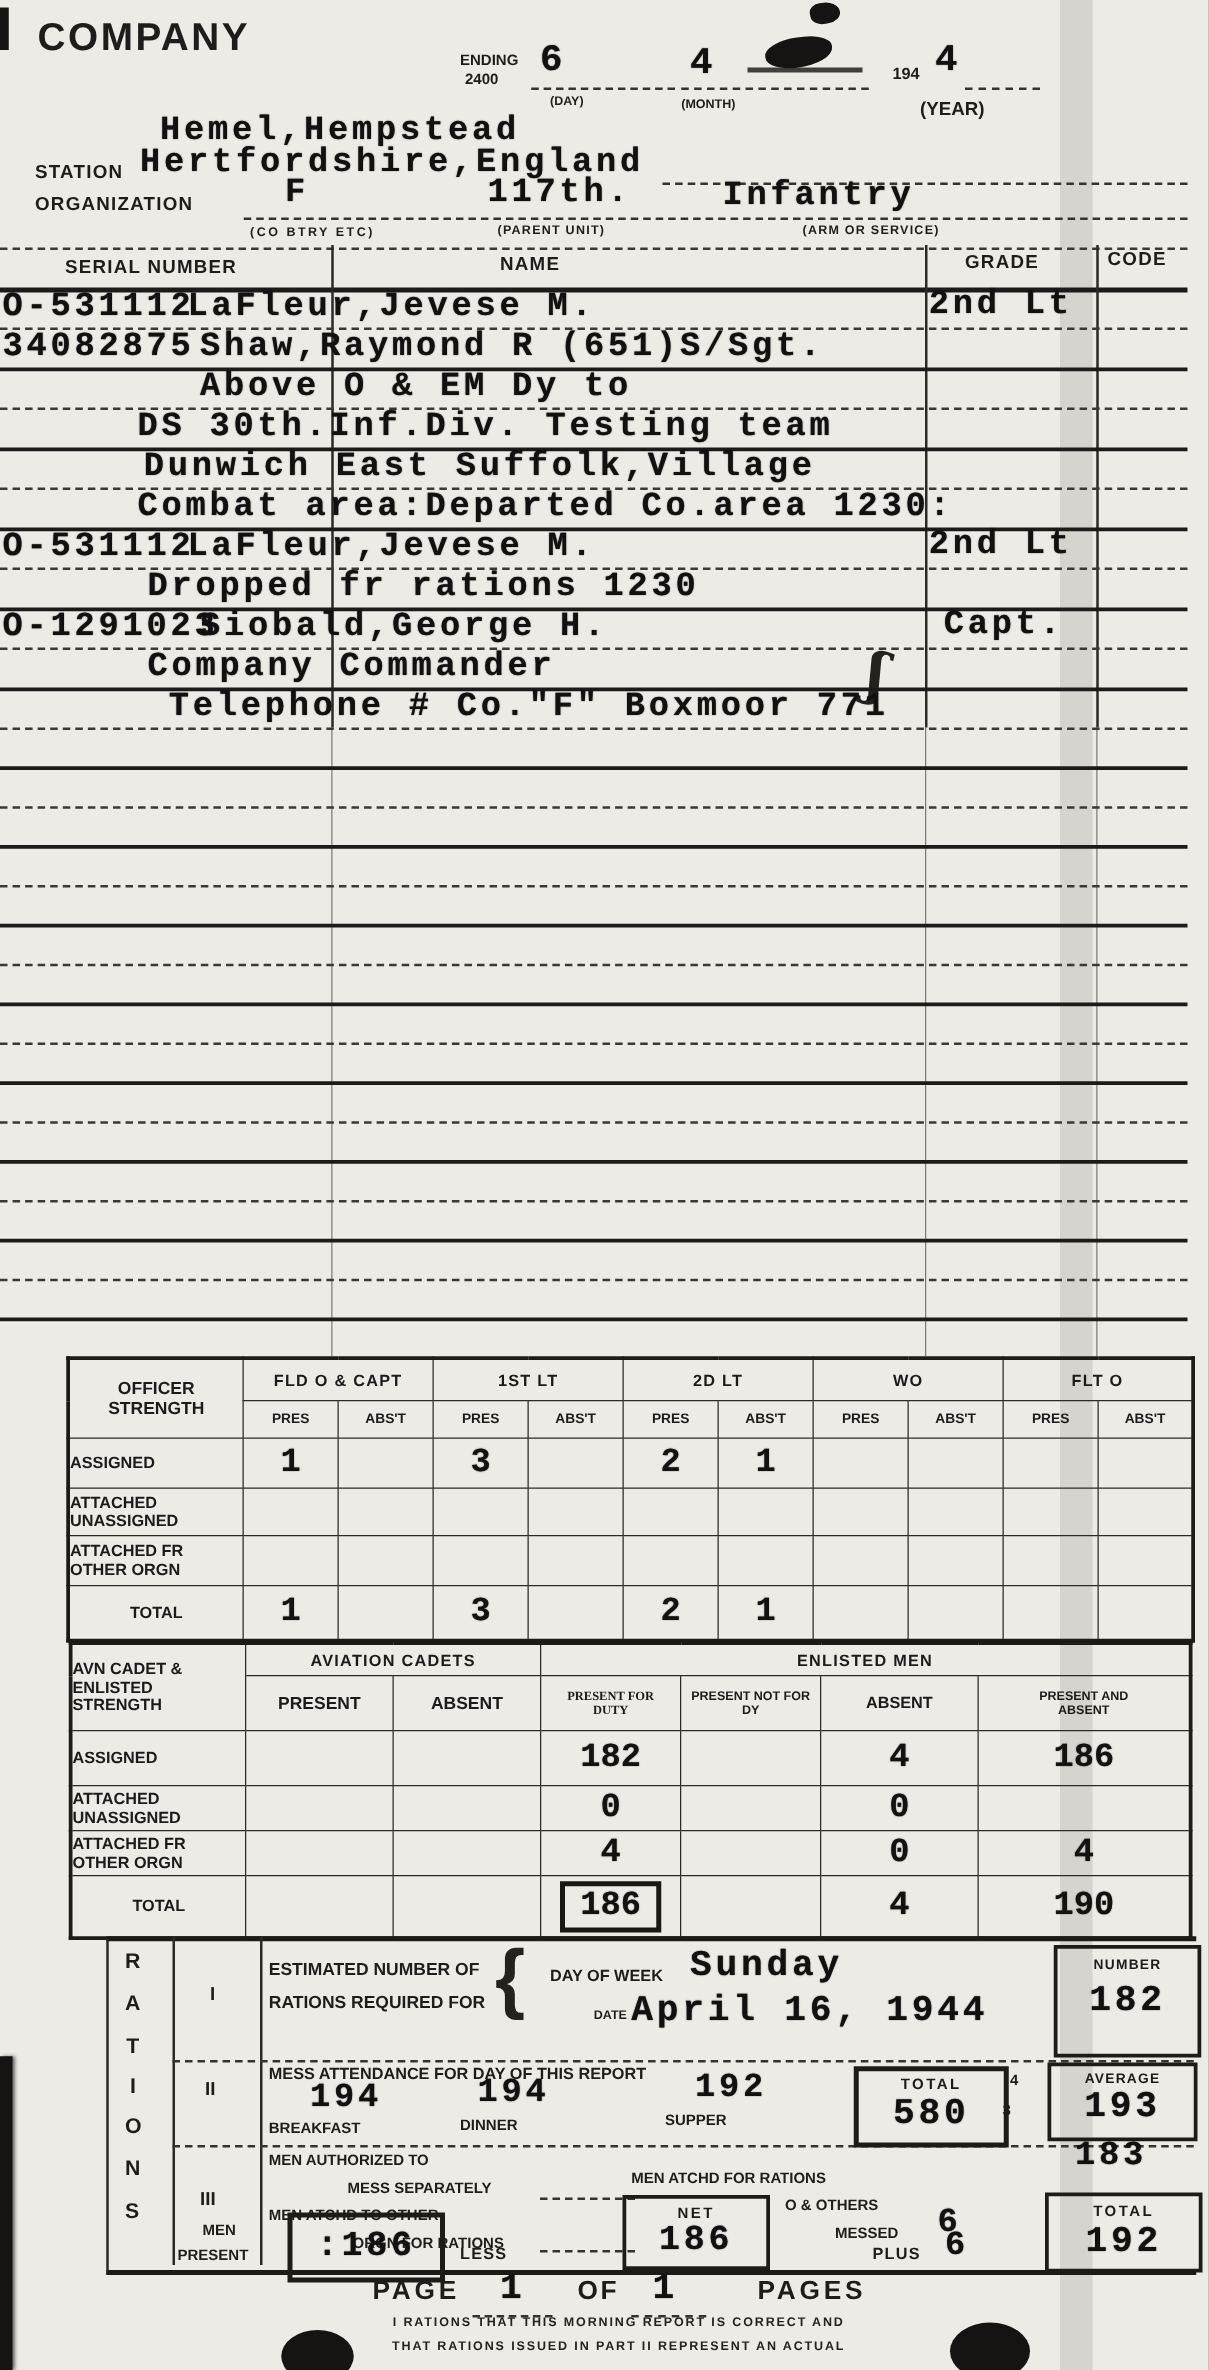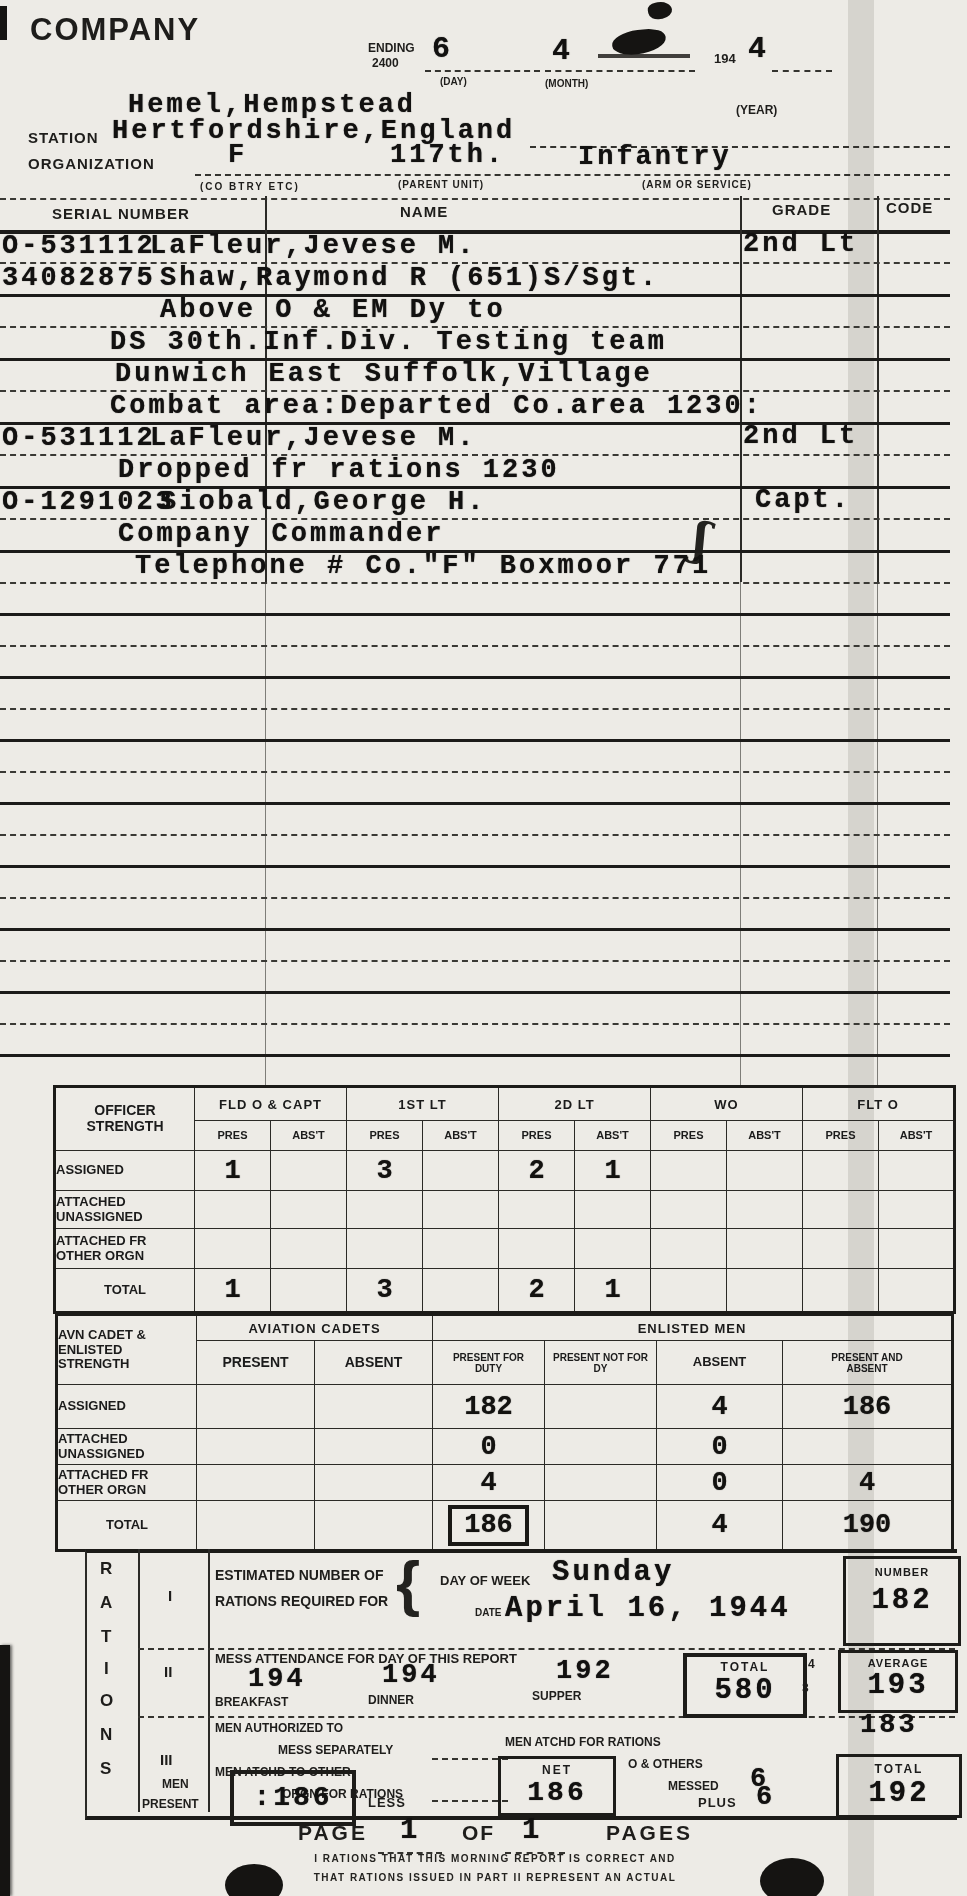--- a/index.html
+++ b/index.html
@@ -54,21 +54,21 @@
   <div class="lbl" style="left:372px;top:57px;font-size:12px;">2400</div>
   <div class="typed" style="left:432px;top:34px;font-size:30px;">6</div>
   <div class="dashfill" style="left:425px;top:70px;width:115px;"></div>
   <div class="lbl" style="left:440px;top:77px;font-size:10px;">(DAY)</div>
   <div class="typed" style="left:552px;top:36px;font-size:30px;">4</div>
   <div class="dashfill" style="left:545px;top:70px;width:150px;"></div>
   <div class="lbl" style="left:545px;top:79px;font-size:10px;">(MONTH)</div>
   <div class="lbl" style="left:714px;top:52px;font-size:13px;">194</div>
   <div class="typed" style="left:748px;top:34px;font-size:30px;">4</div>
   <div class="dashfill" style="left:772px;top:70px;width:60px;"></div>
-  <div class="lbl" style="left:736px;top:80px;font-size:12px;margin-top:24px;">(YEAR)</div>
+  <div class="lbl" style="left:736px;top:80px;font-size:15px;">(YEAR)</div>
 
   <div class="typed" style="left:128px;top:92px;text-align:right;">Hemel,Hempstead</div>
   <div class="lbl" style="left:28px;top:130px;font-size:15px;letter-spacing:1px;">STATION</div>
   <div class="typed" style="left:112px;top:118px;">Hertfordshire,England</div>
   <div class="dashfill" style="left:530px;top:146px;width:420px;"></div>
 
   <div class="lbl" style="left:28px;top:156px;font-size:15px;letter-spacing:1px;">ORGANIZATION</div>
   <div class="dashfill" style="left:195px;top:174px;width:755px;"></div>
   <div class="typed" style="left:228px;top:142px;">F</div>
   <div class="lbl" style="left:200px;top:182px;font-size:10px;letter-spacing:2px;">(CO BTRY ETC)</div>
@@ -246,21 +246,21 @@
       </colgroup>
     <tbody>
         <tr style="height:26px;">
       <td class="rowlbl" rowspan="2" style="font-size:13px;">AVN CADET &amp; ENLISTED STRENGTH</td>
       <td class="ghead" colspan="2">AVIATION CADETS</td>
       <td class="ghead" colspan="4">ENLISTED MEN</td>
     </tr>
     <tr style="height:44px;">
       <td class="shead" style="font-size:14px;">PRESENT</td>
       <td class="shead" style="font-size:14px;">ABSENT</td>
-      <td class="shead" style="font-size:10px;white-space:normal;padding:0 8px;">PRESENT FOR DUTY</td>
+      <td class="shead" style="font-size:10px;white-space:normal;padding:0 8px;font-family:Liberation Serif, serif;">PRESENT FOR DUTY</td>
       <td class="shead" style="font-size:10px;white-space:normal;padding:0 8px;">PRESENT NOT FOR DY</td>
       <td class="shead" style="font-size:13px;">ABSENT</td>
       <td class="shead" style="font-size:10px;white-space:normal;padding:0 28px;">PRESENT AND ABSENT</td>
     </tr>
     <tr style="height:44px;">
       <td class="rowlbl">ASSIGNED</td>
       <td></td>
       <td></td>
       <td class="num">182</td>
       <td class="num"></td>

